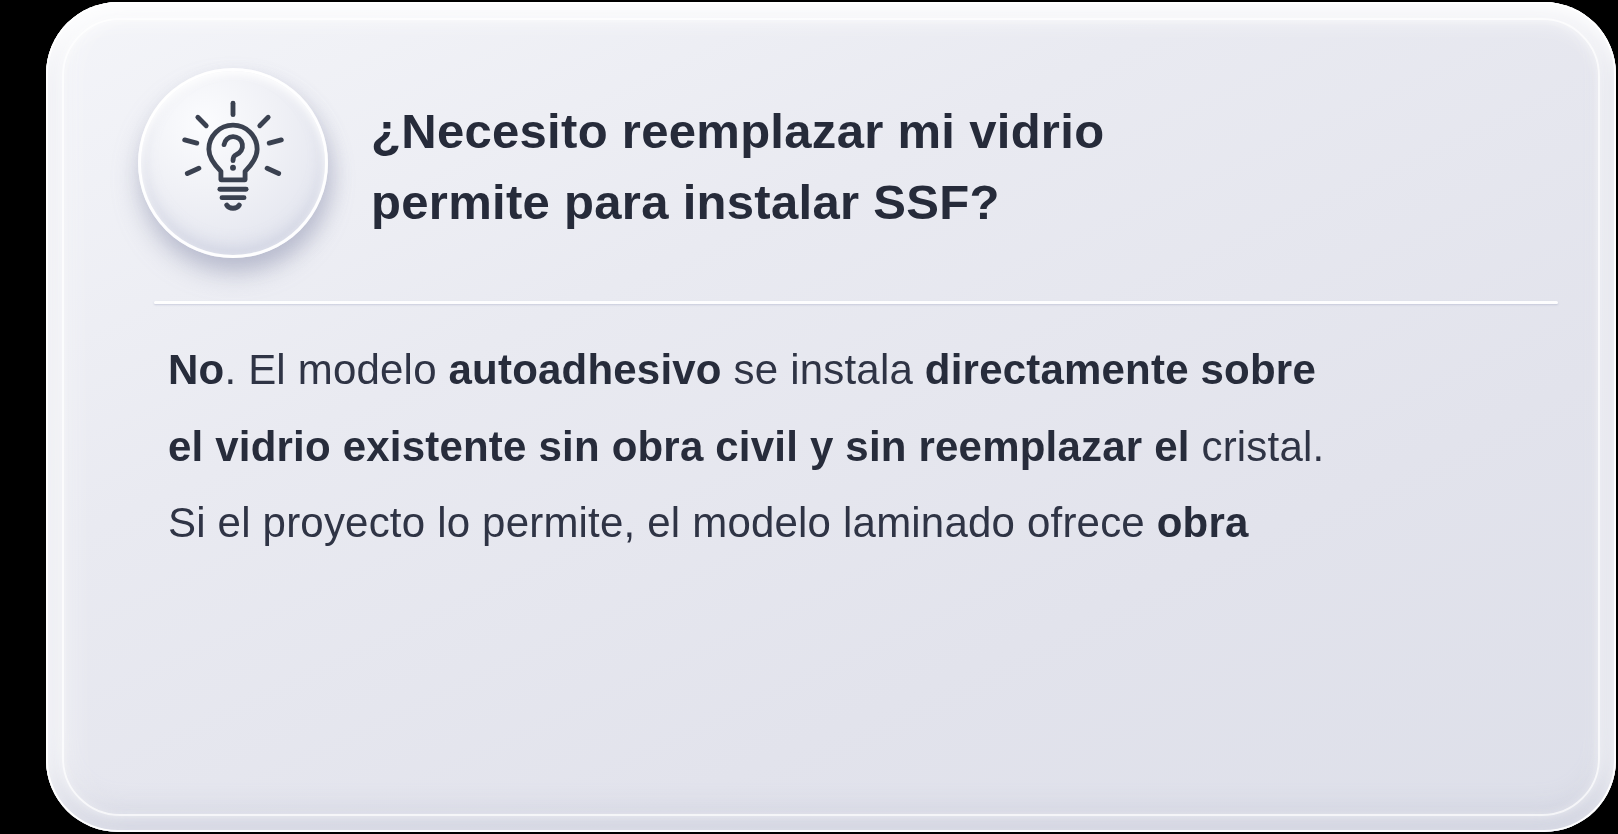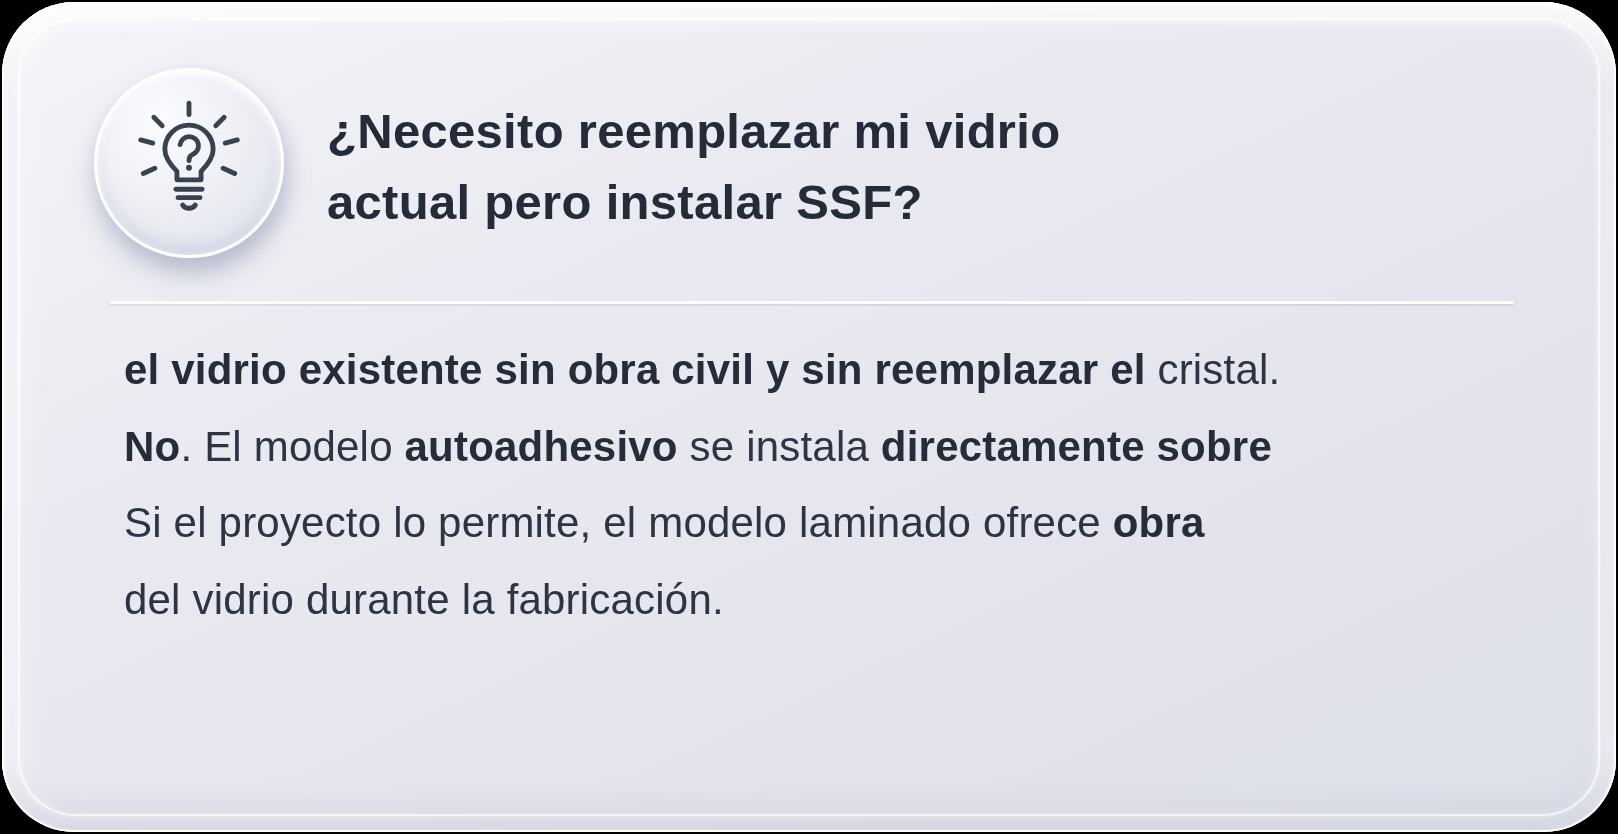--- a/index.html
+++ b/index.html
@@ -21,20 +21,21 @@
     position: absolute;
     inset: 2px;
     border-radius: 72px;
     background: linear-gradient(155deg, #F4F5F9 0%, #E9EAF1 35%, #E2E3EC 70%, #DDDFE9 100%);
     box-shadow:
       inset 0 0 0 2px rgba(255,255,255,0.95),
       inset 0 14px 26px rgba(255,255,255,0.95),
       inset 0 -16px 30px rgba(168,173,198,0.45),
       inset 18px 0 30px rgba(255,255,255,0.75),
       inset -14px 0 26px rgba(255,255,255,0.45);
+    margin-left: 44px;
   }
   .card-rim {
     position: absolute;
     inset: 16px;
     border-radius: 58px;
     border: 2px solid rgba(255,255,255,0.75);
     box-shadow: 0 0 12px rgba(255,255,255,0.55), inset 0 0 8px rgba(255,255,255,0.35);
     pointer-events: none;
   }
   
@@ -126,24 +127,23 @@
 
         <path d="M47.5 85 L72.5 85"></path>
         <path d="M49.5 93 L70.5 93"></path>
         <path d="M54 100 a6.5 5 0 0 0 12 0"></path>
 
         <path d="M51.5 42.5 a8.8 8.8 0 1 1 11.6 9.5 c-2.6 1.1 -3.1 3 -3.1 5.8"></path>
         <circle cx="60" cy="64.5" r="1.6" fill="#3A4150" stroke-width="2.4"></circle>
       </svg>
     </div>
 
-    <h1 class="question"><span>¿Necesito reemplazar mi vidrio</span><br><span>actual pero instalar SSF?</span></h1>
+    <h1 class="question"><span>¿Necesito reemplazar mi vidrio</span><br><span>permite para instalar SSF?</span></h1>
 
     <div class="divider"></div>
 
     <div class="answer" id="answer">
+        <div class="line"><span class="b">No</span><span>. El modelo </span><span class="b">autoadhesivo</span><span> se instala </span><span class="b">directamente sobre</span></div>
         <div class="line"><span class="b">el vidrio existente sin obra civil y sin reemplazar el</span><span> cristal.</span></div>
-        <div class="line"><span class="b">No</span><span>. El modelo </span><span class="b">autoadhesivo</span><span> se instala </span><span class="b">directamente sobre</span></div>
         <div class="line"><span>Si el proyecto lo permite, el modelo laminado ofrece </span><span class="b">obra</span></div>
-        <div class="line"><span>del vidrio durante la fabricación.</span></div>
       </div>
   </div>
 </div>
 
 </body></html>

